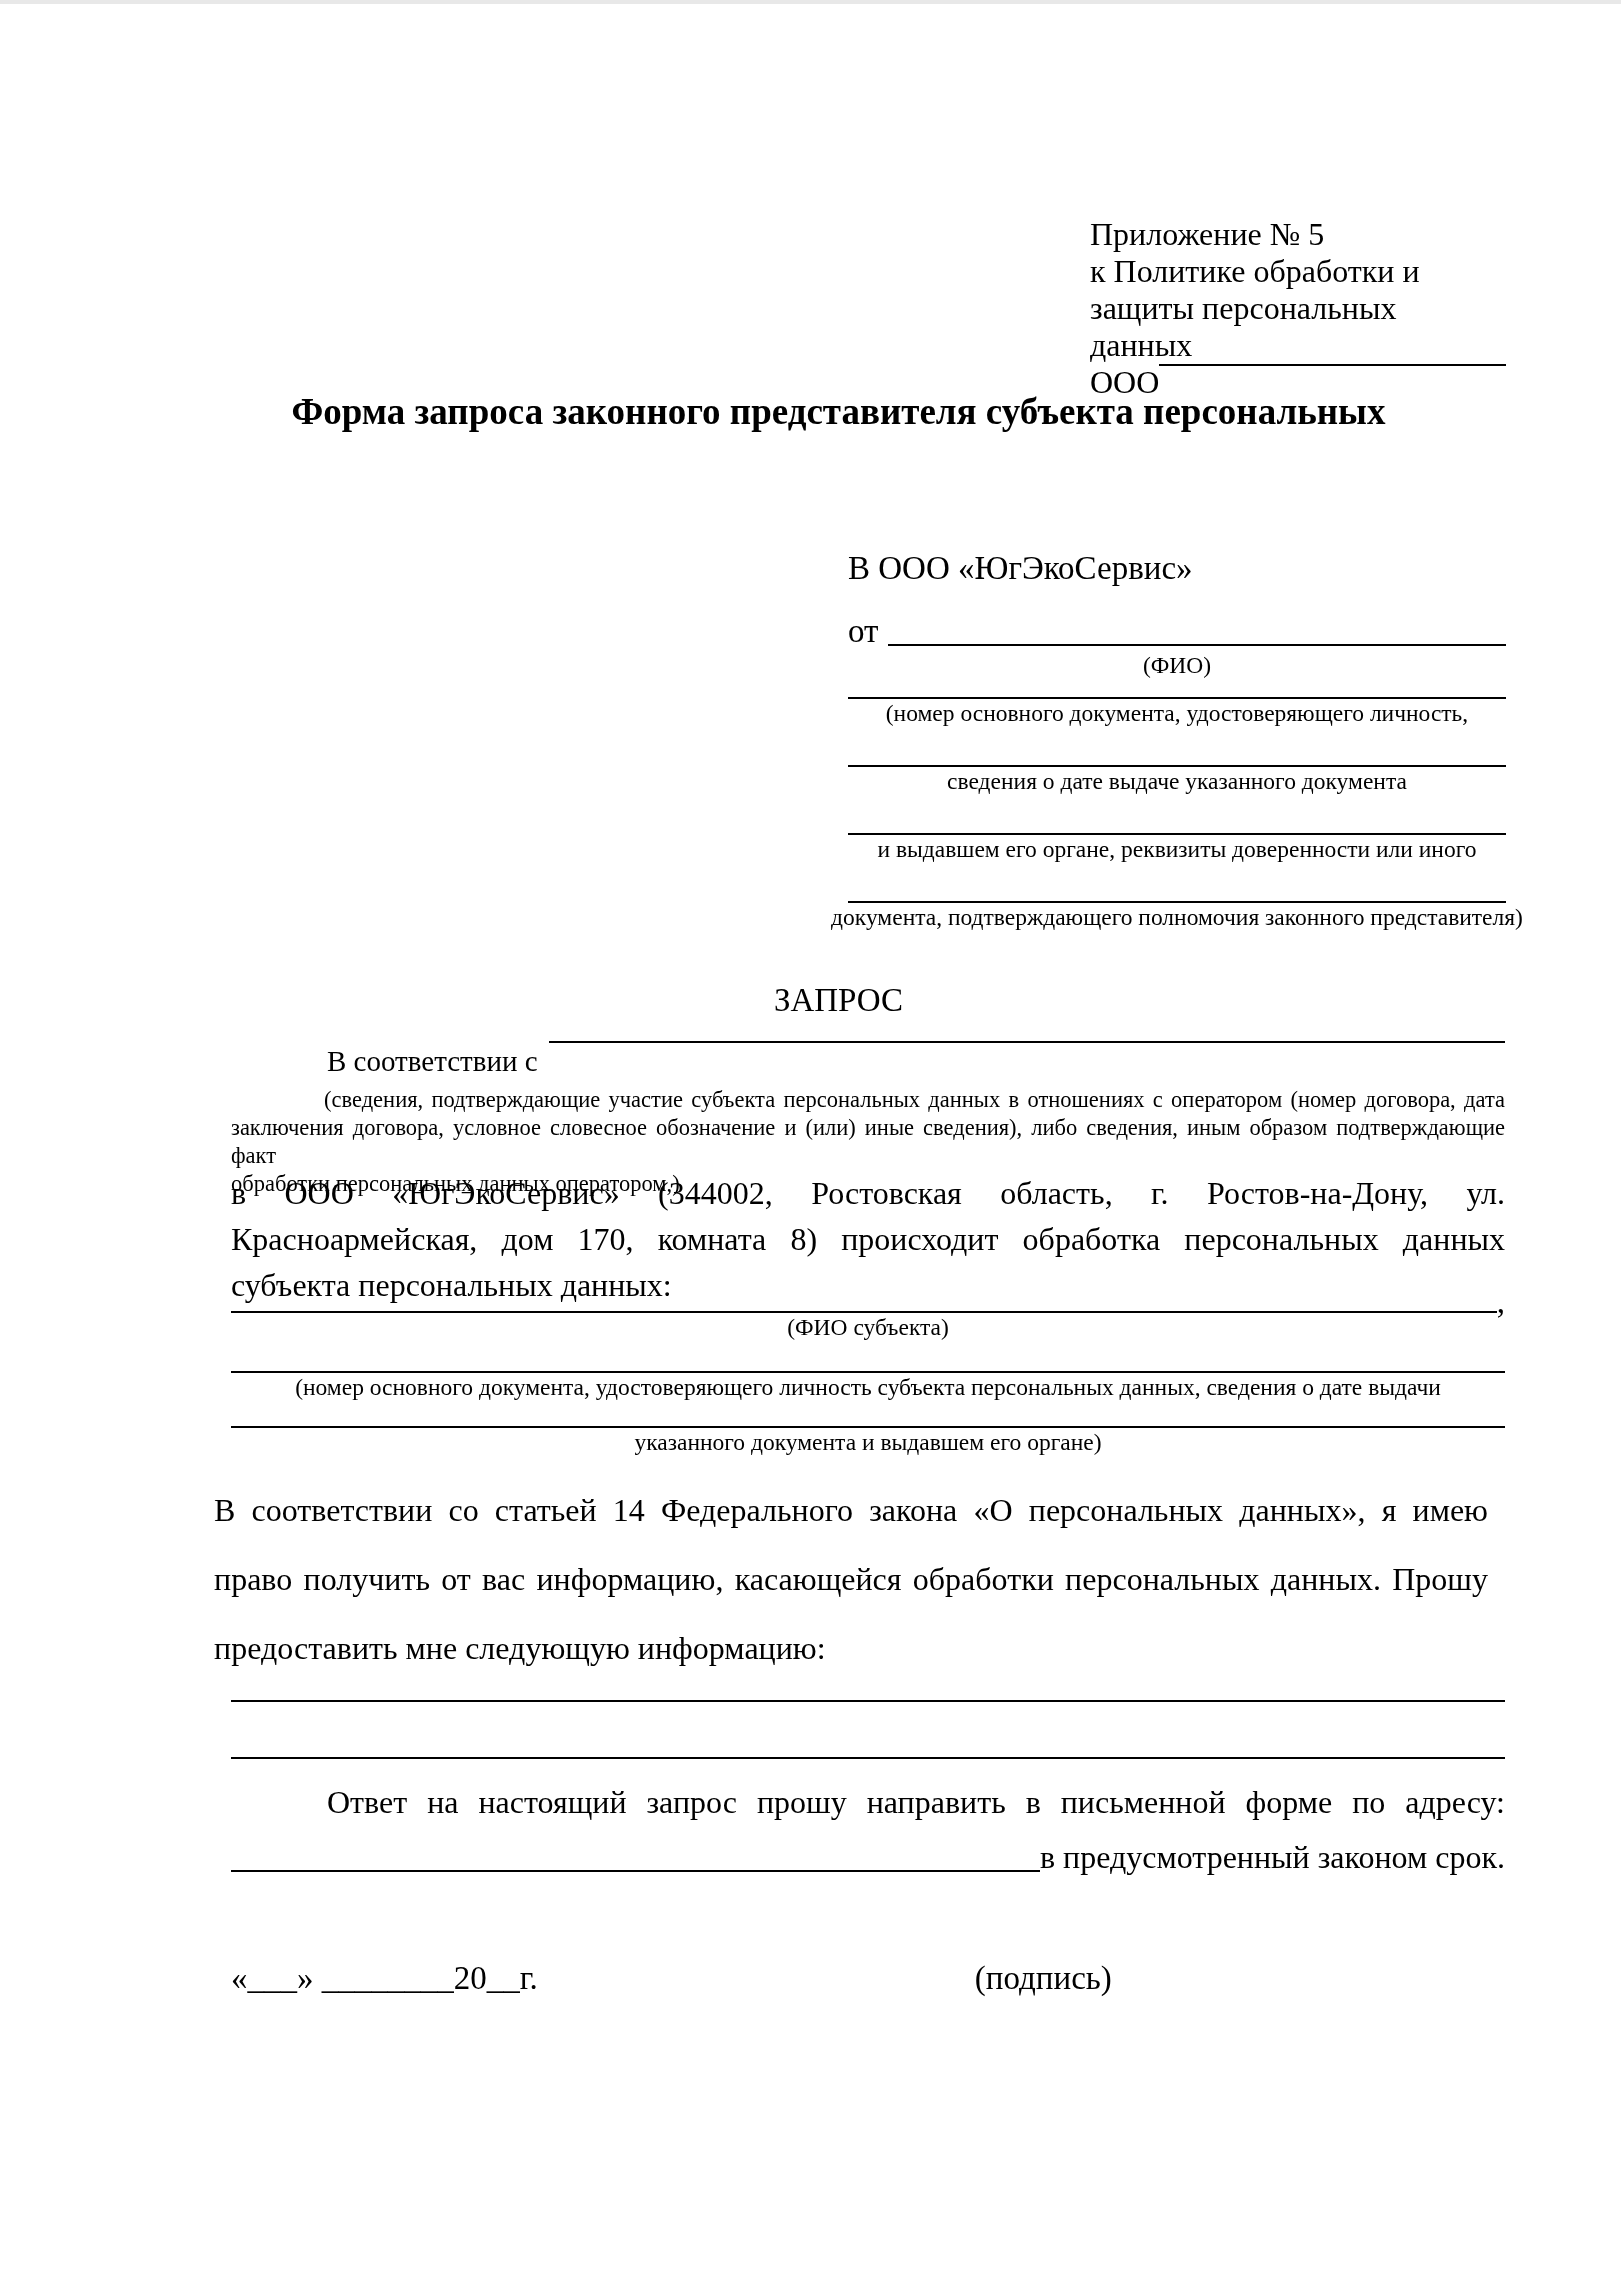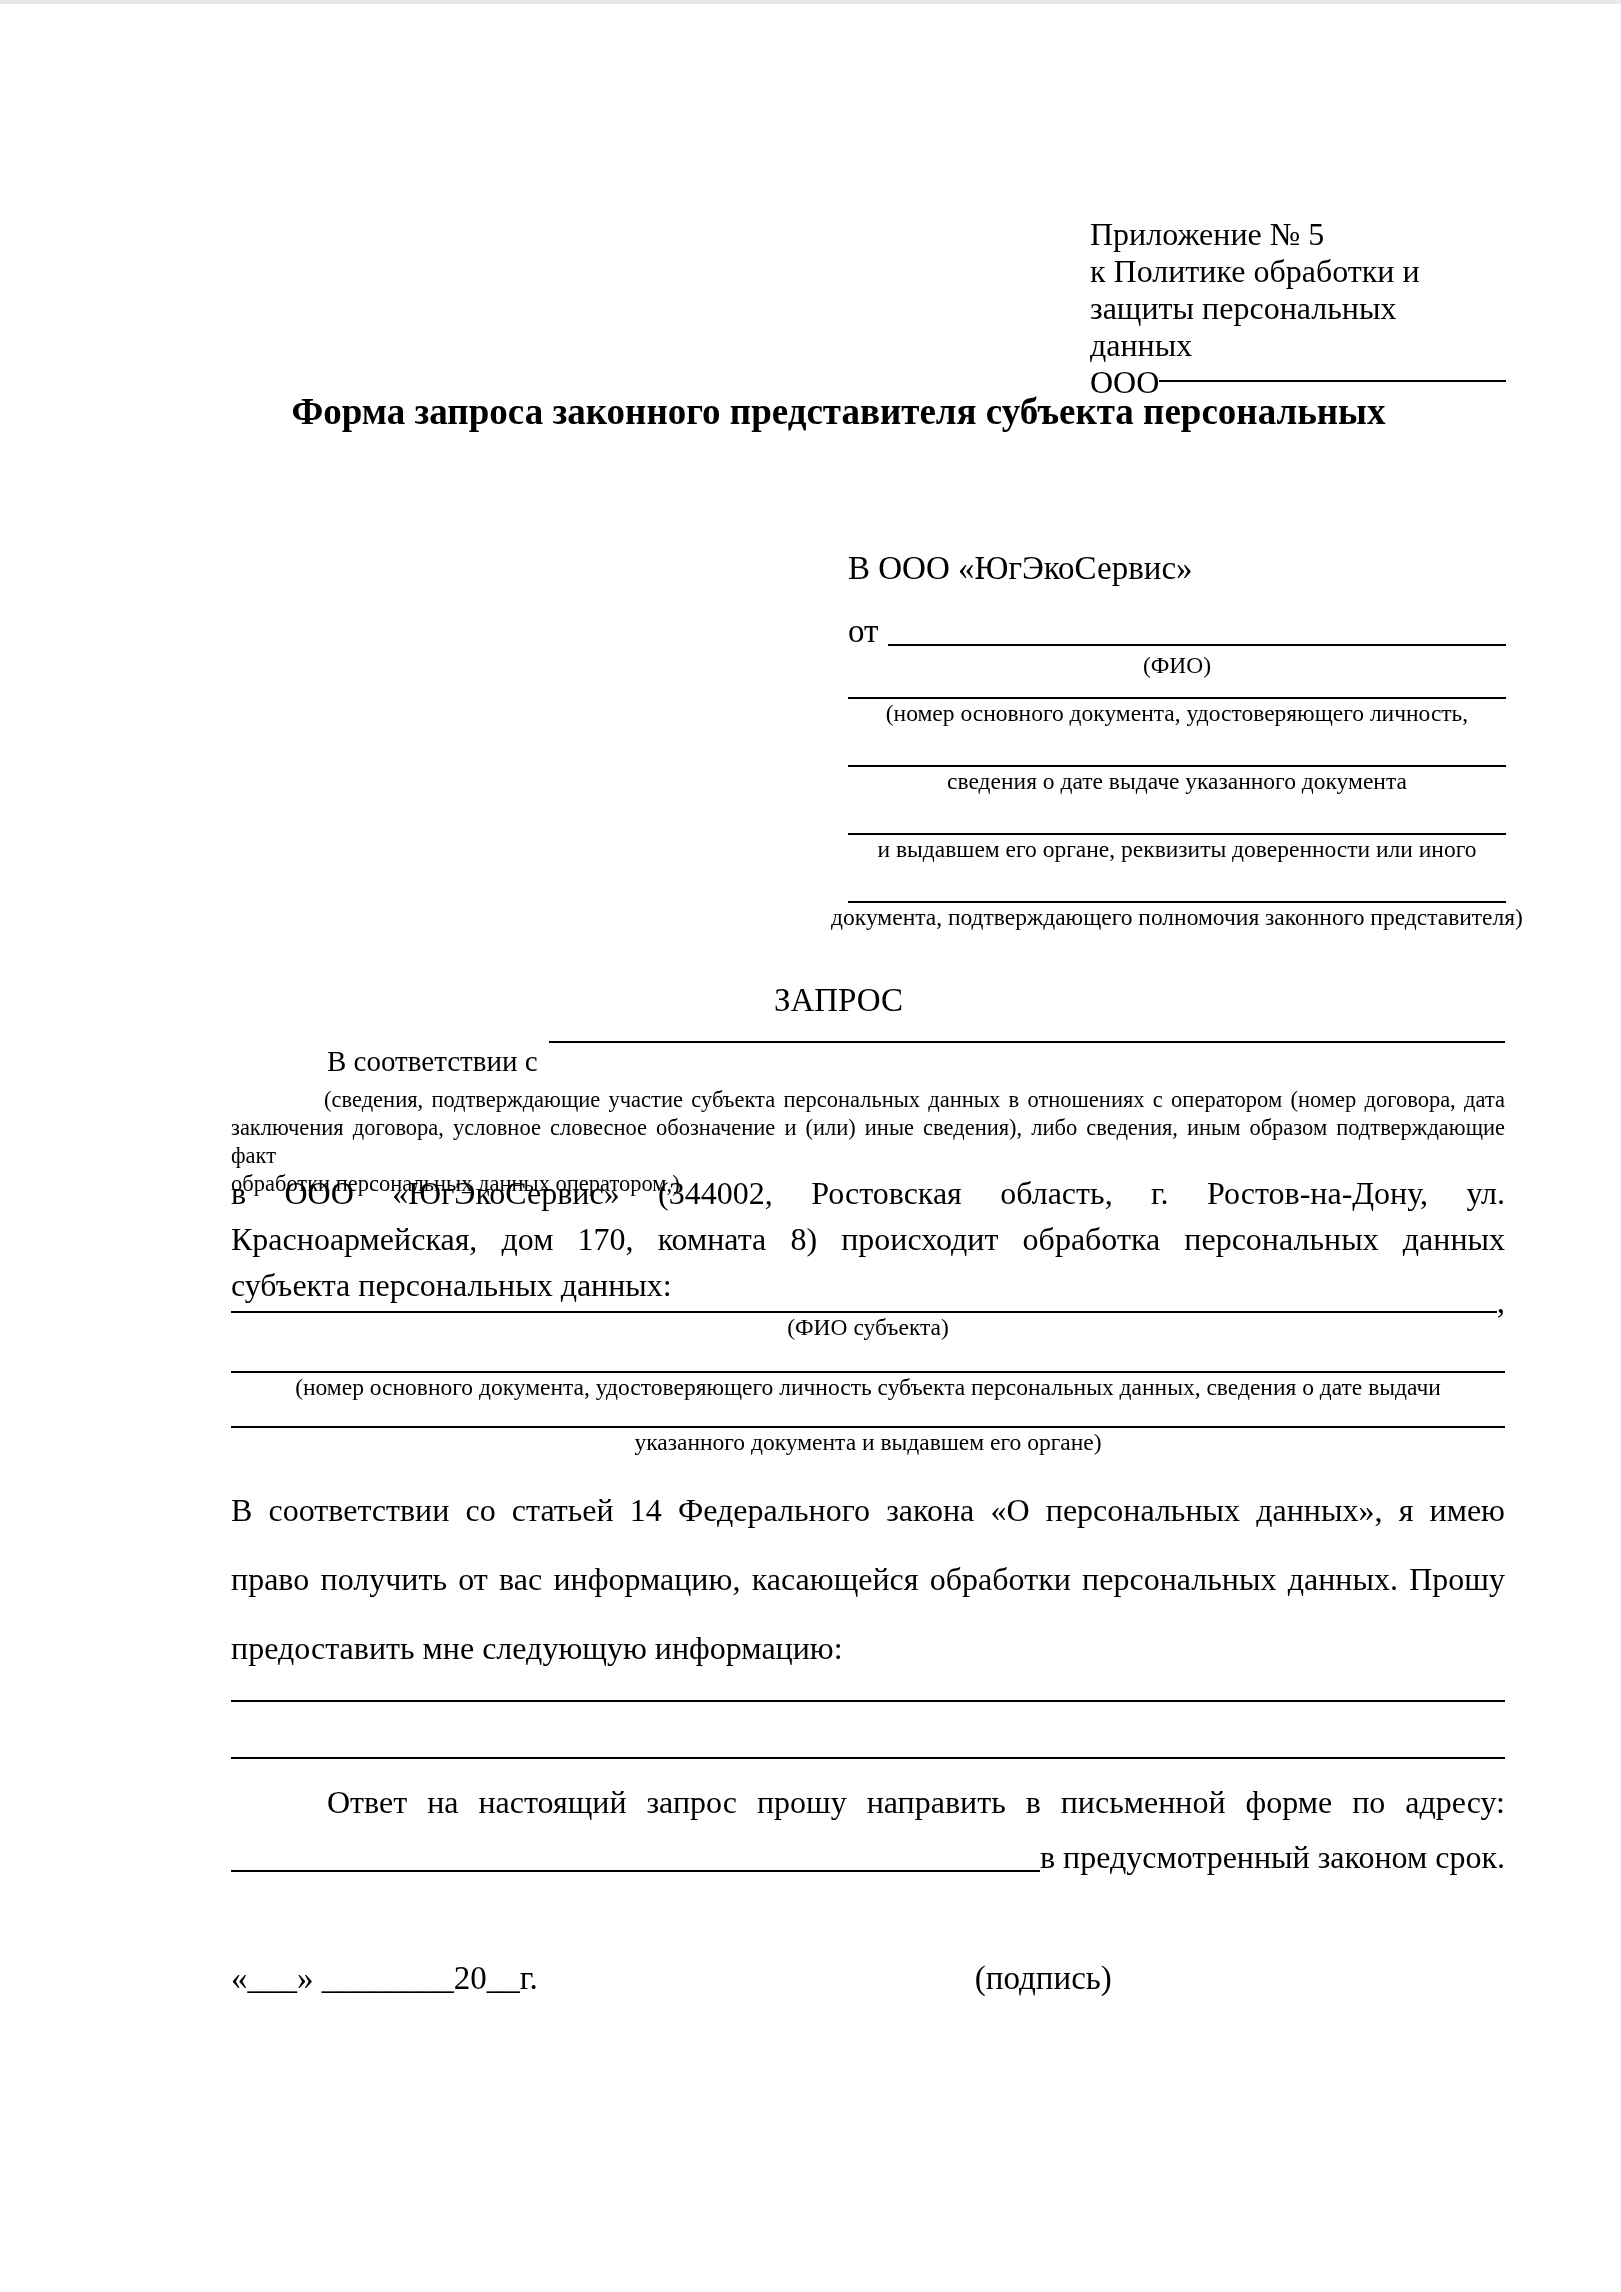--- a/index.html
+++ b/index.html
@@ -9,21 +9,21 @@
     margin:4px auto;
     background:#ffffff;
     color:#000;
     font-family:"Liberation Serif","DejaVu Serif",serif;
     overflow:hidden;
   }
   .abs{position:absolute;}
   .fill{border-bottom:2.9px solid #000;}
   
   .appendix{left:1090px;top:212px;width:416px;font-size:32px;line-height:37px;}
-  .appendix .ooo-row{display:flex;align-items:center;}
+  .appendix .ooo-row{display:flex;align-items:flex-start;}
   .appendix .fill{flex:1;margin-bottom:3.9px;}
   
   .doc-title{left:231px;top:385px;width:1215px;text-align:center;font-weight:bold;font-size:37px;line-height:46px;}
   
   .addressee{left:848px;top:545px;width:658px;font-size:33px;line-height:39px;}
   .from-row{display:flex;align-items:flex-end;margin-top:23.5px;}
   .from-row .fill{flex:1;margin:0 0 4.9px 9.8px;}
   .ulabel{font-size:23.5px;line-height:29px;text-align:center;white-space:nowrap;margin:0 -147px;}
   .uline{height:37px;border-bottom:2.9px solid #000;}
   .uline.first{height:17.6px;}
@@ -41,21 +41,21 @@
   .op-par{left:231px;top:1166px;width:1274px;font-size:32px;line-height:46px;}
   
   .subject{left:231px;top:1292px;width:1274px;font-size:33px;}
   .comma-row{display:flex;align-items:flex-end;height:16.7px;}
   .comma-row .fill{flex:1;}
   .comma-row .comma{line-height:19.6px;}
   .subject .cap{font-size:23.5px;line-height:29px;text-align:center;white-space:nowrap;}
   .subject .sline1{height:29px;border-bottom:2.9px solid #000;}
   .subject .sline2{height:24.5px;border-bottom:2.9px solid #000;}
   
-  .law-par{left:231px;top:1472px;width:1274px;font-size:32px;line-height:69px;}
+  .law-par{left:214px;top:1472px;width:1274px;font-size:32px;line-height:69px;}
   
   .blank1{left:231px;top:1680px;width:1274px;height:15.7px;}
   .blank2{left:231px;top:1697px;width:1274px;height:56px;}
   .blank1.fill,.blank2.fill{border-bottom:2.9px solid #000;}
   
   .otvet{left:231px;top:1776px;width:1274px;font-size:32px;line-height:45px;padding-left:96px;box-sizing:border-box;}
   .addr-row{left:231px;top:1831px;width:1274px;display:flex;align-items:flex-end;font-size:32px;line-height:45px;}
   .addr-row .fill{flex:1;margin-bottom:7.8px;}
   .addr-row .term{white-space:nowrap;}
   

